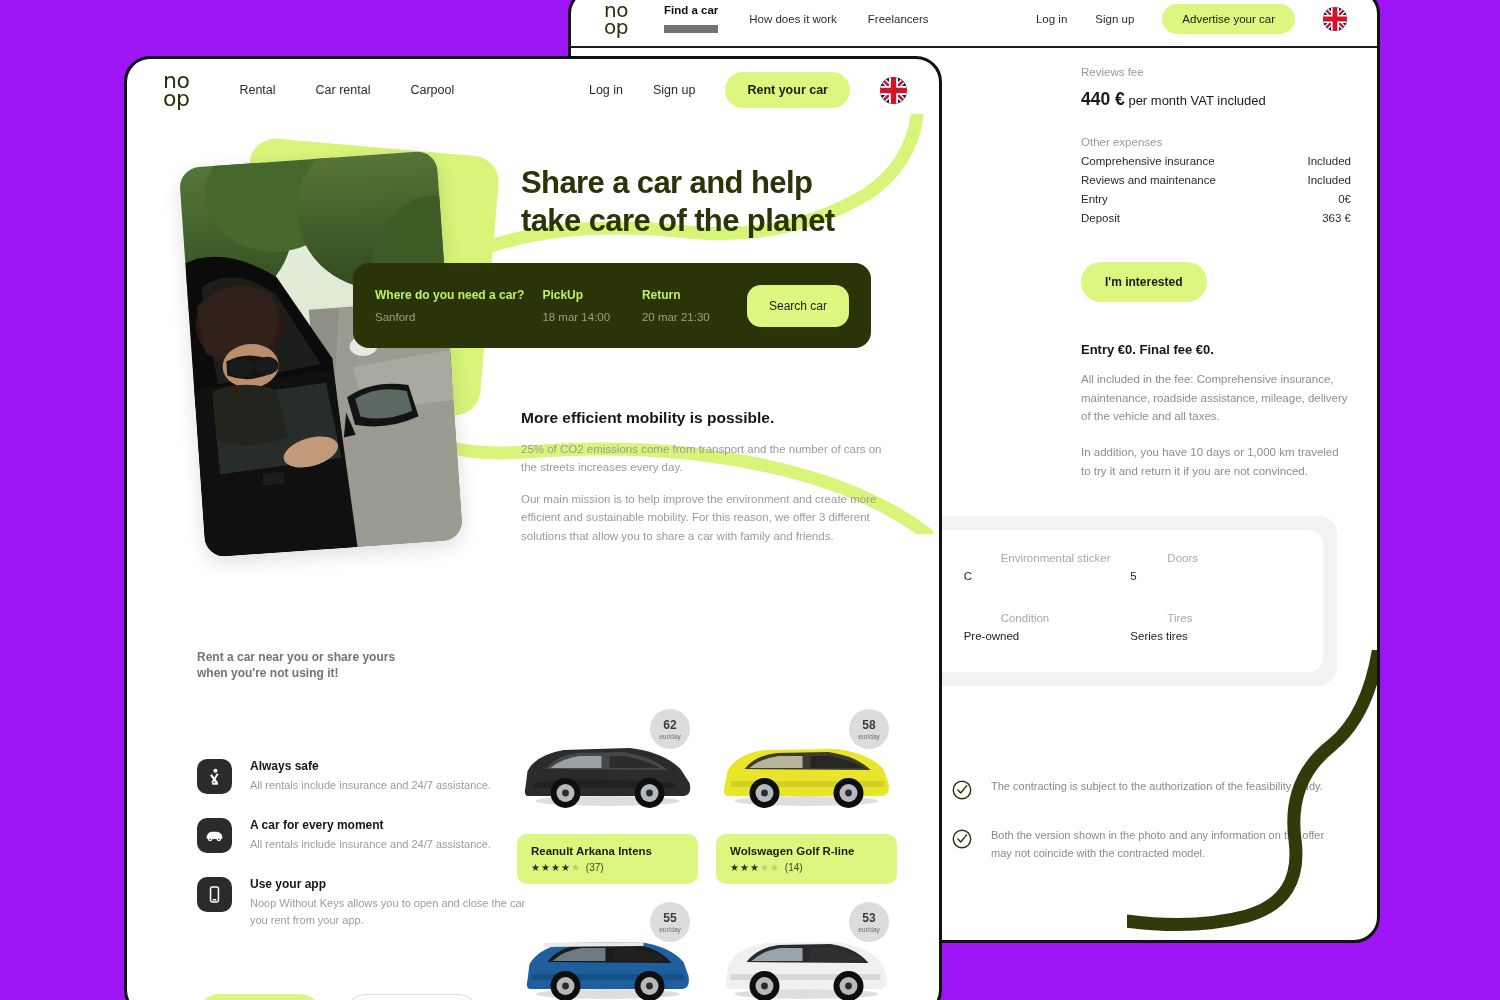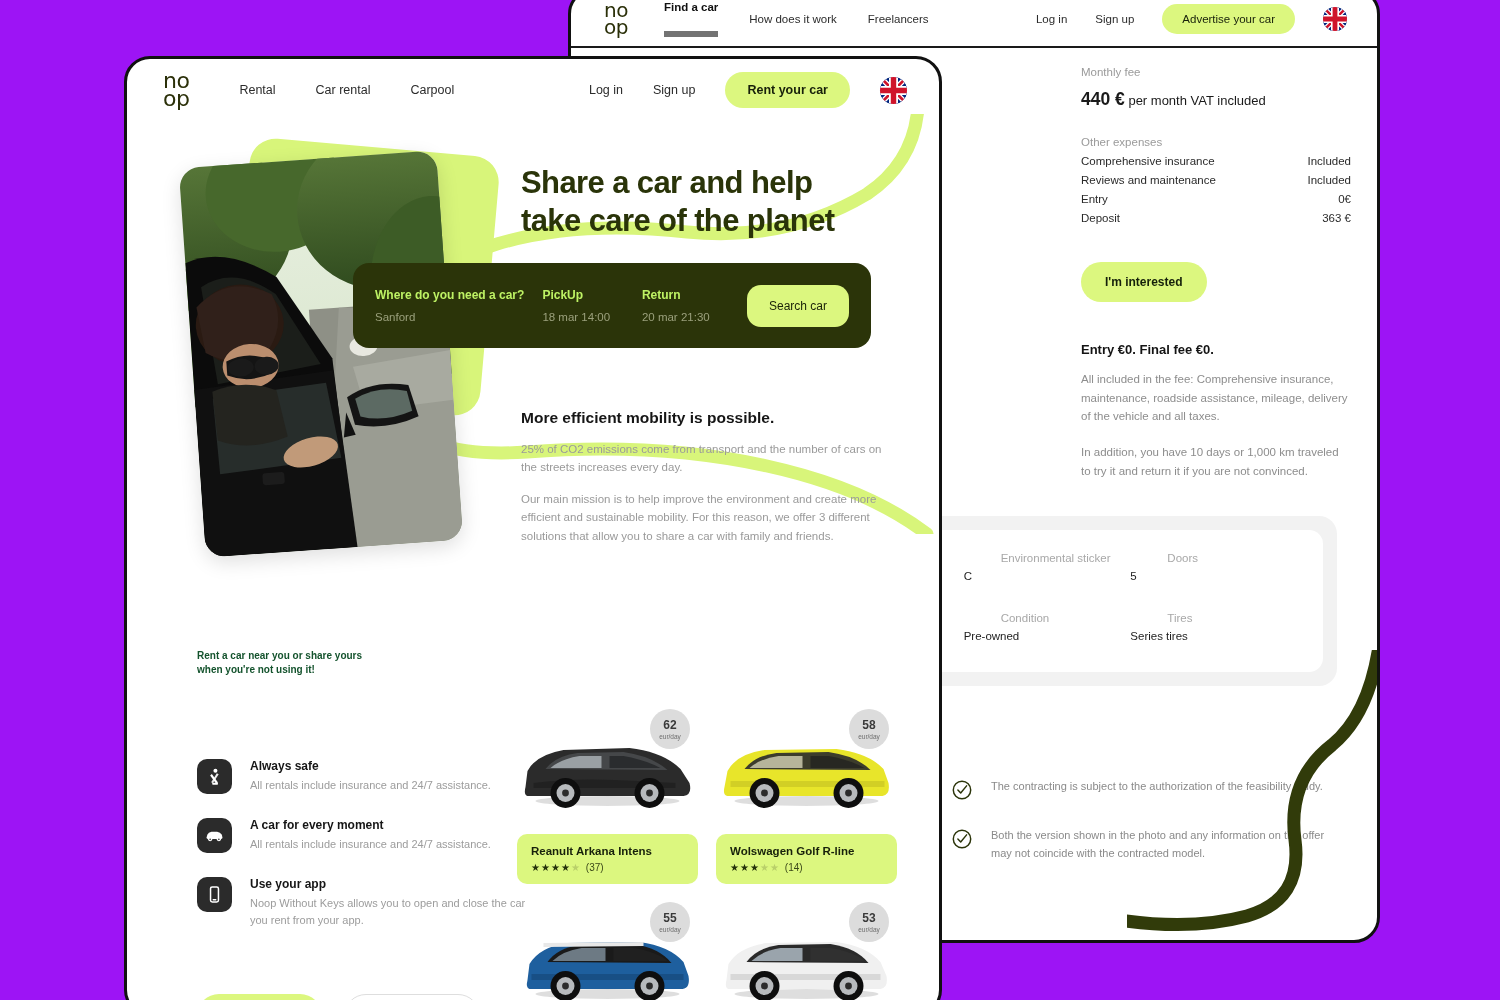--- a/index.html
+++ b/index.html
@@ -33,21 +33,21 @@
     letter-spacing: -0.5px;
     font-weight: 400;
   }
   .logo span { display: block; }
   .bw-nav .logo { margin-left: 33px; font-size: 20px; }
   .bw-links { display: flex; align-items: center; gap: 31px; margin-left: 36px; }
   .bw-links a, .bw-right a {
     font-size: 11.5px; color: #2c2c2c; text-decoration: none; white-space: nowrap;
   }
   .bw-links a.active {
-    font-weight: bold; color: #111; border-bottom: 6px solid #737373; padding-bottom: 18px;
+    font-weight: bold; color: #111; border-bottom: 8px solid #737373; padding-bottom: 9px;
   }
   .bw-right {
     margin-left: auto; margin-right: 30px;
     display: flex; align-items: center; gap: 28px;
   }
   .pill-lime {
     background: #DCF77F; border-radius: 20px;
     padding: 9px 20px; font-size: 11.5px; color: #17200a;
     white-space: nowrap; border: none; cursor: pointer;
     font-family: "Liberation Sans", sans-serif;
@@ -177,21 +177,21 @@
 
   .mobility {
     position: absolute; left: 394px; top: 350px; width: 378px; z-index: 4;
   }
   .mob-h { font-size: 15.5px; font-weight: bold; color: #161616; }
   .mob-p { font-size: 11.5px; line-height: 1.6; color: #9a9a9a; margin-top: 13px; }
 
   .lower { position: absolute; left: 0; top: 590px; width: 100%; z-index: 4; }
   .lower-head {
     position: absolute; left: 70px; top: 0; width: 290px;
-    font-size: 10px; font-weight: bold; line-height: 1.37; color: #14532d;
+    font-size: 12px; font-weight: bold; line-height: 1.37; color: #737373;
   }
   .feat-list { position: absolute; left: 70px; top: 110px; width: 345px; }
   .feat { display: flex; gap: 18px; margin-bottom: 24px; }
   .feat-icon {
     flex: 0 0 auto; width: 35px; height: 35px; border-radius: 10px;
     background: #2b2b2b; display: flex; align-items: center; justify-content: center;
   }
   .feat-t { font-size: 12px; font-weight: bold; color: #161616; }
   .feat-d { font-size: 11px; line-height: 1.5; color: #9c9c9c; margin-top: 4px; }
 
@@ -286,21 +286,21 @@
         <path d="M0,18 L160,14 L160,78 L0,78 Z" fill="#242424"></path>
         <rect x="8" y="26" width="52" height="44" rx="8" fill="#3a3a3a"></rect>
         <rect x="66" y="22" width="38" height="50" rx="8" fill="#303030"></rect>
         <rect x="110" y="24" width="44" height="48" rx="8" fill="#383838"></rect>
         <rect x="18" y="18" width="34" height="10" rx="5" fill="#2c2c2c"></rect>
         <rect x="118" y="16" width="30" height="10" rx="5" fill="#2c2c2c"></rect>
       </svg>
     </div>
 
     <div class="bw-right-col">
-      <div class="label-muted">Monthly fee</div>
+      <div class="label-muted">Reviews fee</div>
       <div class="price-line">
         <b>440 €</b><span> per month VAT included</span>
       </div>
 
       <div class="label-muted expenses-title">Other expenses</div>
 
       <div class="exp-row">
         <span>Comprehensive insurance</span>
         <span>Included</span>
       </div>

